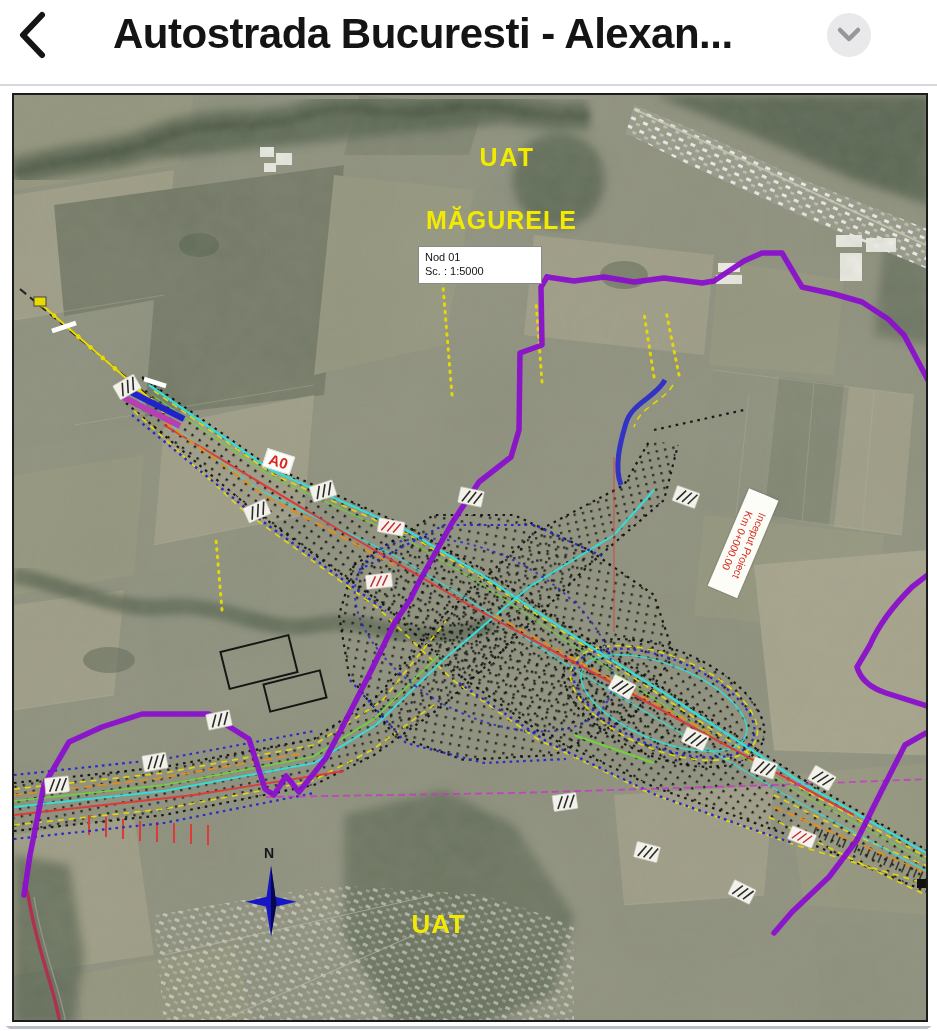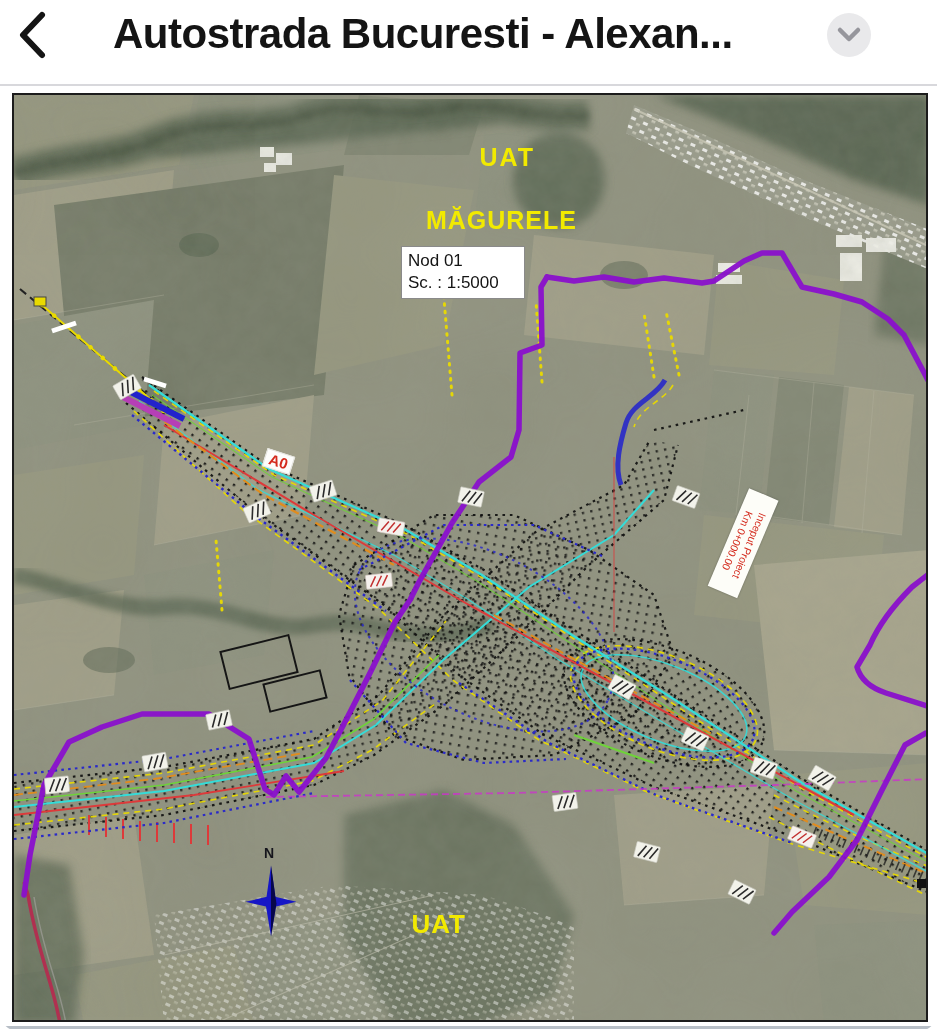--- a/index.html
+++ b/index.html
@@ -16,22 +16,22 @@
         display:flex;align-items:center;justify-content:center;cursor:pointer;}
 
   
   .map-page{position:absolute;left:12px;top:93px;width:916px;height:929px;border:2px solid var(--map-border,#1c1c1c);
             box-sizing:border-box;background:var(--terrain-base,#8e907d);overflow:hidden;}
   .map-page svg.base{position:absolute;left:0;top:0;}
   .bottom-bar{position:absolute;left:0;top:1026px;width:937px;height:3px;background:var(--bottom-bar,#b7bec6);}
 
   
   .mlabel{position:absolute;color:var(--label-yellow,#f2ea00);font-weight:700;text-align:right;white-space:nowrap;}
-  .nodbox{position:absolute;left:387px;top:151px;width:110px;background:#fff;border:1px solid #8a8a8a;
-          padding:3px 6px 4px 6px;font-size:17px;line-height:1.3;color:#141414;font-weight:400;}
+  .nodbox{position:absolute;left:404px;top:151px;width:110px;background:#fff;border:1px solid #8a8a8a;
+          padding:3px 6px 4px 6px;font-size:11px;line-height:1.3;color:#141414;font-weight:400;}
   .a0tag{position:absolute;left:250px;top:357px;background:#fdfdfb;color:var(--label-red,#d42b1e);
          font-size:15px;font-weight:700;padding:0px 4px;transform:rotate(18deg);border:1px solid #e3e3dd;}
   .inceput{position:absolute;left:676px;top:432px;width:98px;background:#fdfdf8;color:var(--label-red,#d42b1e);
            font-size:10.5px;line-height:1.25;text-align:center;padding:3px 4px;transform:rotate(113deg);
            box-shadow:0 0 2px rgba(0,0,0,.35);}
   .compass-n{position:absolute;left:240px;top:750px;width:30px;text-align:center;color:#15151c;font-size:14px;font-weight:700;}
 
   
   .sp{stroke:var(--boundary-purple,#8a10cc);fill:none;stroke-linecap:round;stroke-linejoin:round;}
   .smg{stroke:var(--line-magenta,#cc33cc);fill:none;}

